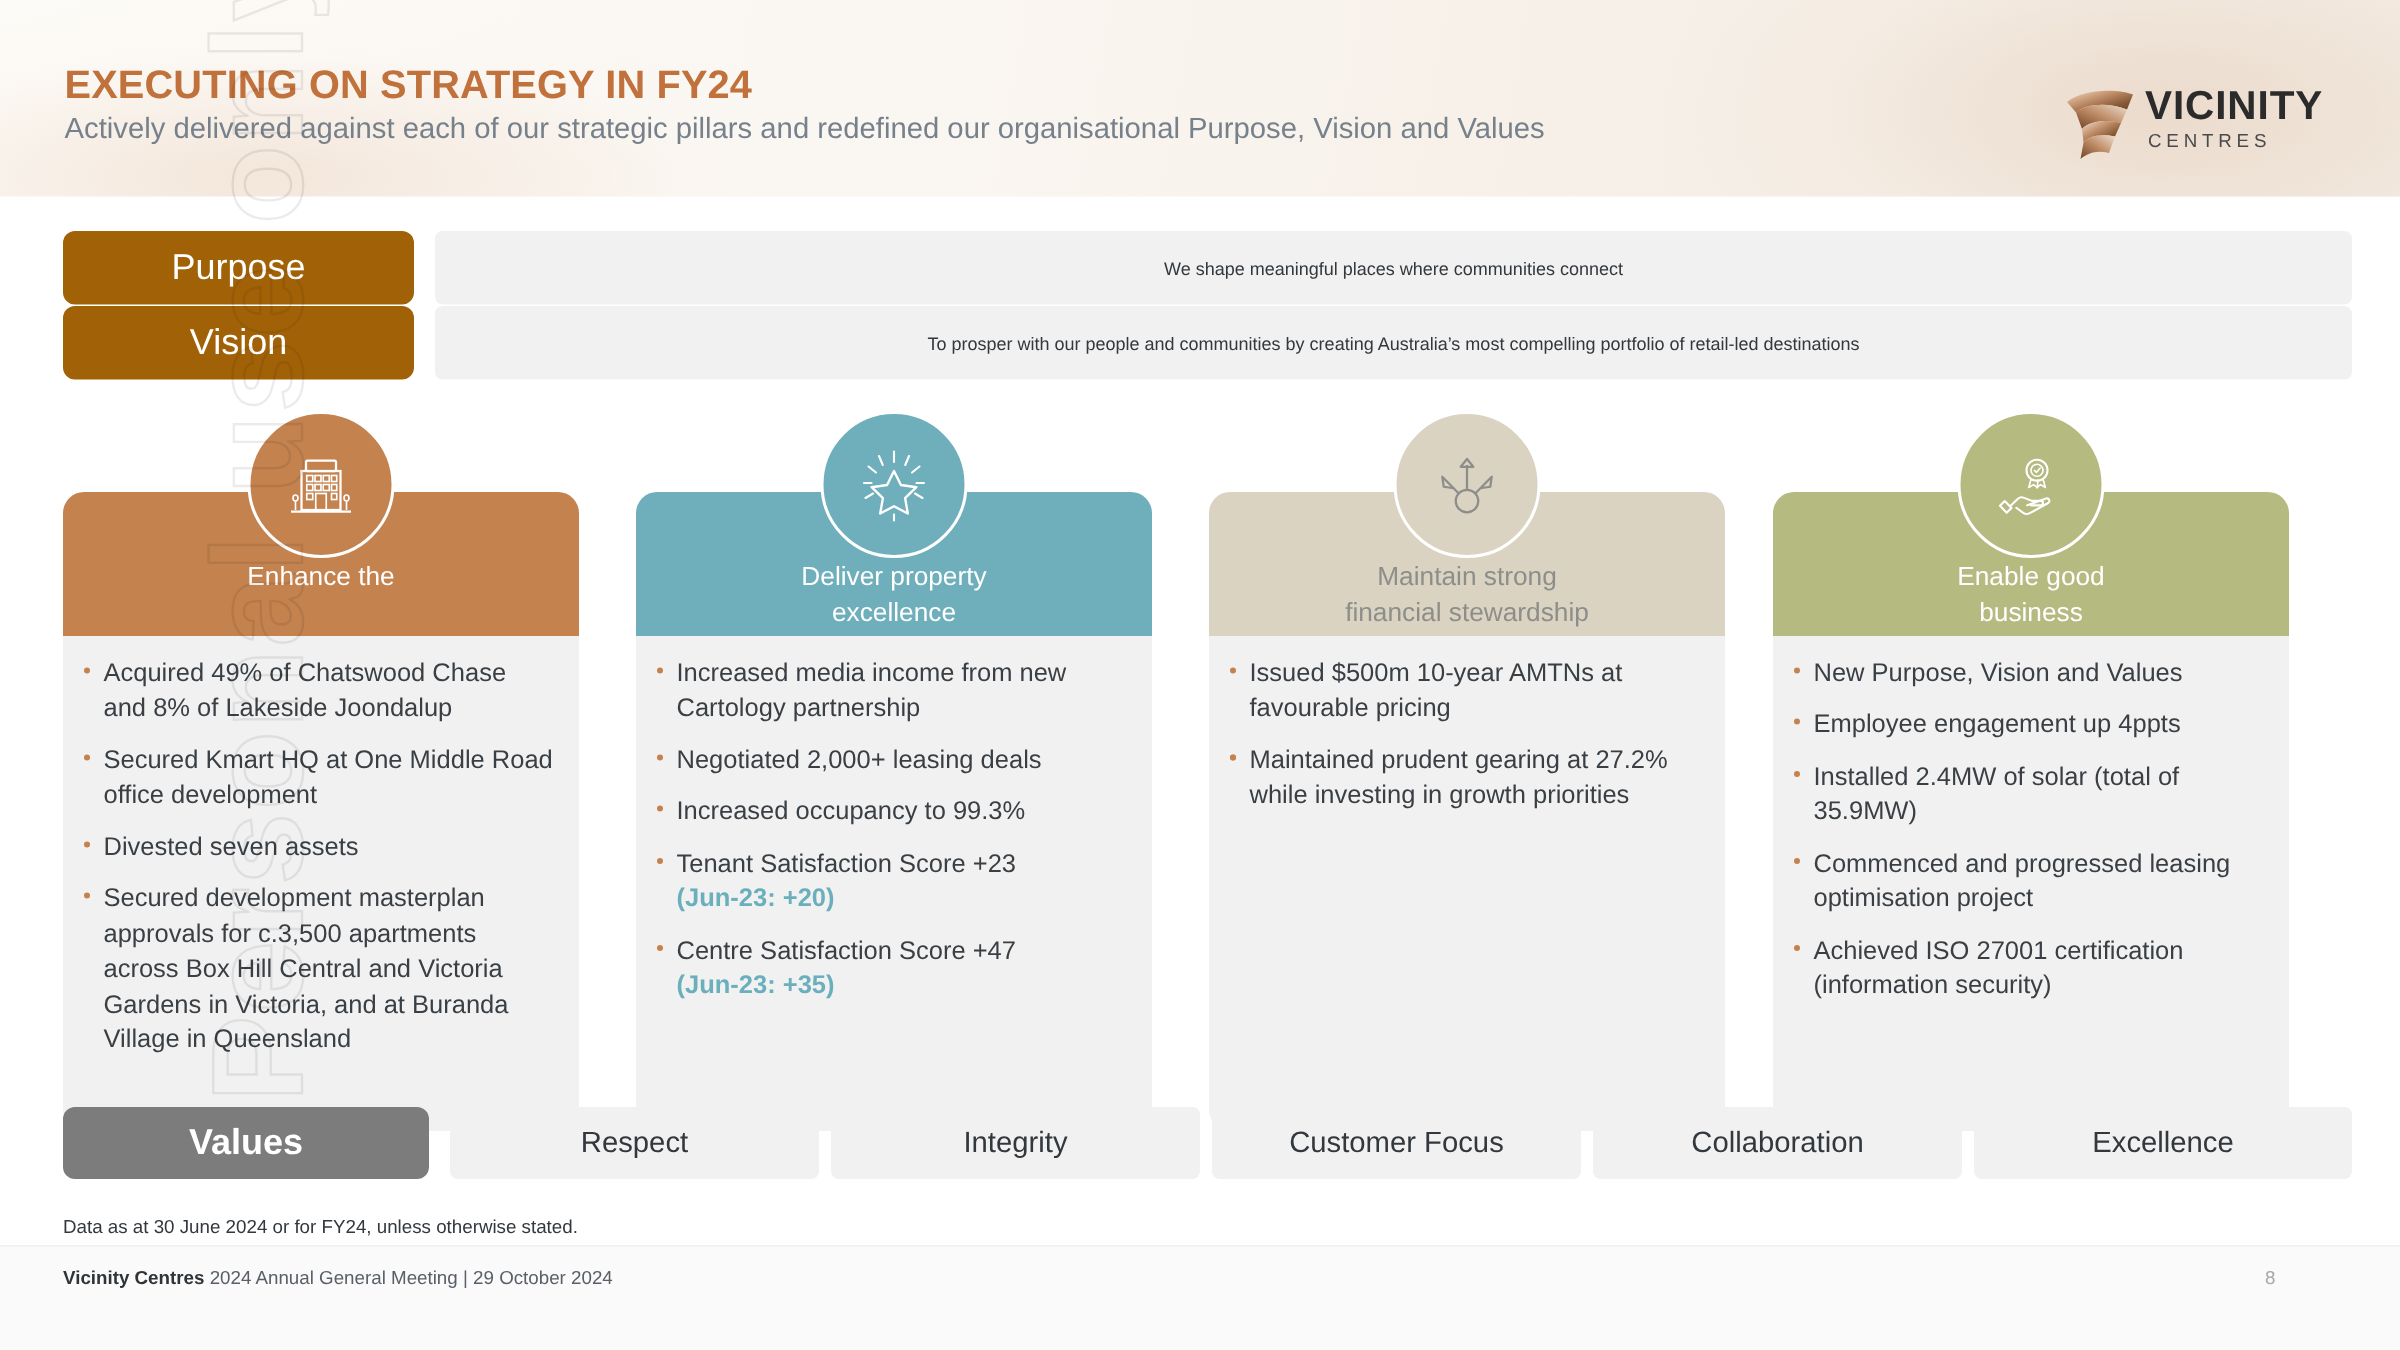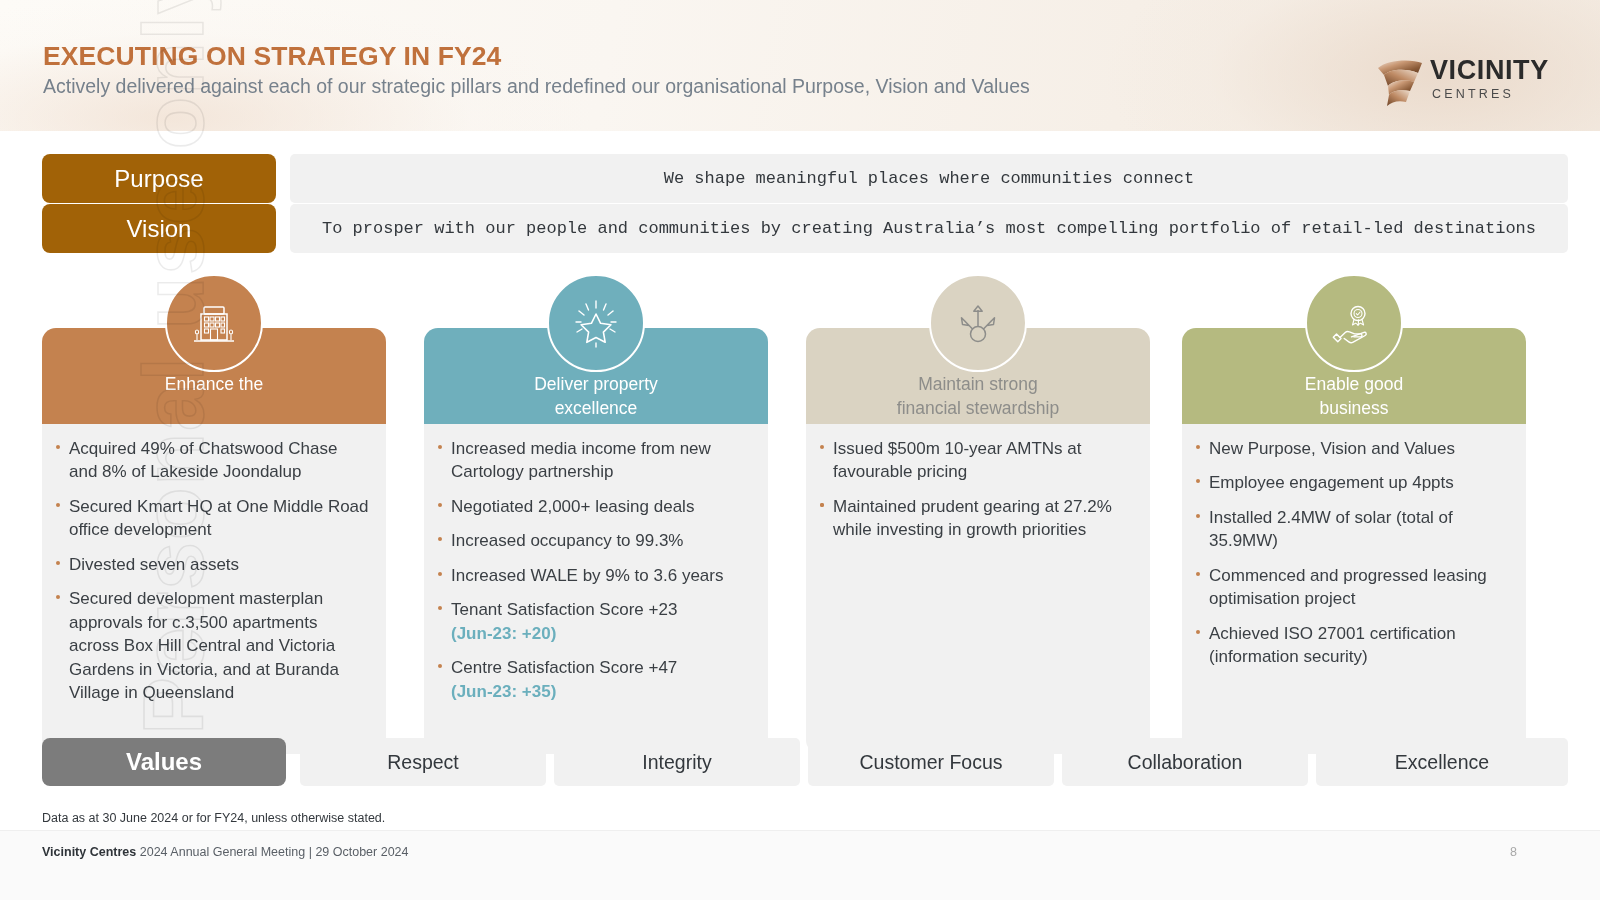--- a/index.html
+++ b/index.html
@@ -55,23 +55,23 @@
   .pv-row { position: absolute; left: 42px; }
   .pv-label {
     position: absolute; left: 0; top: 0; width: 234px; height: 49px;
     background: #a16207; border-radius: 8px;
     color: #ffffff; font-size: 24px;
     display: flex; align-items: center; justify-content: center;
   }
   .pv-text {
     position: absolute; left: 248px; top: 0; width: 1278px; height: 49px;
     background: #F1F1F1; border-radius: 5px;
-    color: #33383d; font-size: 17px;
+    color: #33383d; font-size: 12px;
     display: flex; align-items: center; justify-content: center;
-    text-align: center; padding: 0 18px; font-family: Liberation Mono, monospace;
+    text-align: center; padding: 0 18px;
   }
 
   
   .pillar { position: absolute; top: 328px; width: 344px; }
   .pillar-head {
     position: relative; width: 100%; height: 96px;
     border-radius: 14px 14px 0 0;
     color: #ffffff; text-align: center;
     font-size: 17.5px; line-height: 1.35;
     padding-top: 45px;
@@ -226,21 +226,20 @@
           </g>
         </svg>
       </div>
       <div>Deliver property</div>
       <div>excellence</div>
     </div>
     <div class="pillar-body" style="height:330px;">
       <div class="bullet"><span class="dot"></span><span>Increased media income from new Cartology partnership</span></div>
       <div class="bullet"><span class="dot"></span><span>Negotiated 2,000+ leasing deals</span></div>
       <div class="bullet"><span class="dot"></span><span>Increased occupancy to 99.3%</span></div>
-      <div class="bullet"><span class="dot"></span><span>Increased WALE by 9% to 3.6 years</span></div>
       <div class="bullet"><span class="dot"></span><span>Tenant Satisfaction Score +23</span><br><span class="note">(Jun-23: +20)</span></div>
       <div class="bullet"><span class="dot"></span><span>Centre Satisfaction Score +47</span><br><span class="note">(Jun-23: +35)</span></div>
     </div>
   </div>
 
   <div class="pillar" style="left:806px;">
     <div class="pillar-head muted" id="ph2" style="background: rgb(218, 211, 194);">
       <div class="pillar-icon" id="pi2" style="background: rgb(218, 211, 194);">
         <svg width="54" height="54" viewBox="0 0 54 54" fill="none" stroke="#8D8D8A" stroke-width="1.5" stroke-linejoin="round">
           <circle cx="27" cy="38" r="7.5"></circle>

